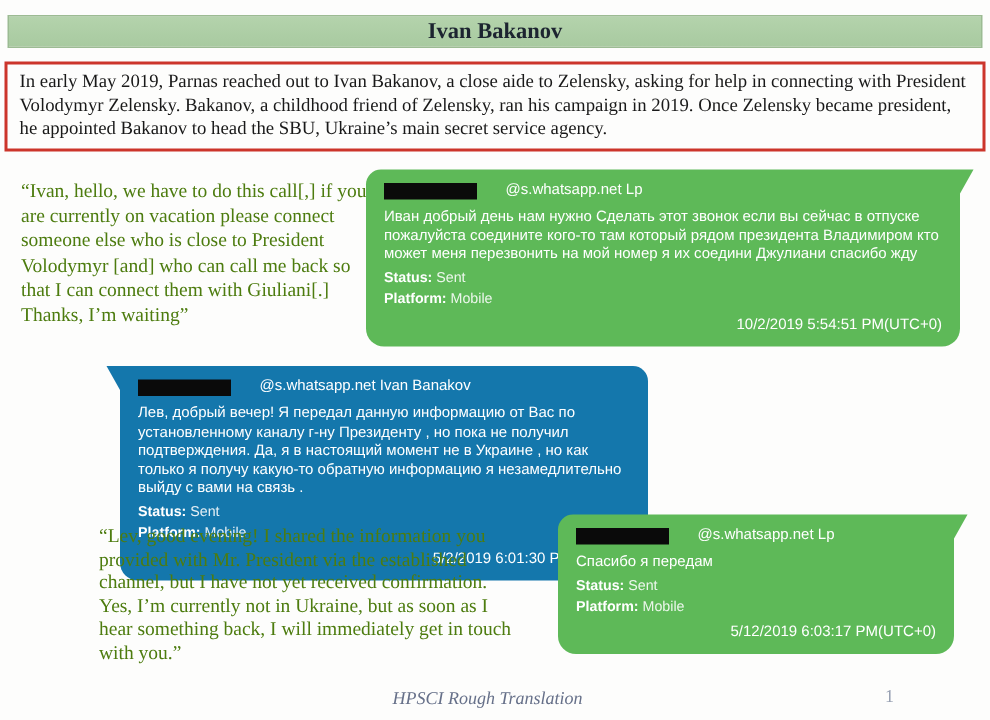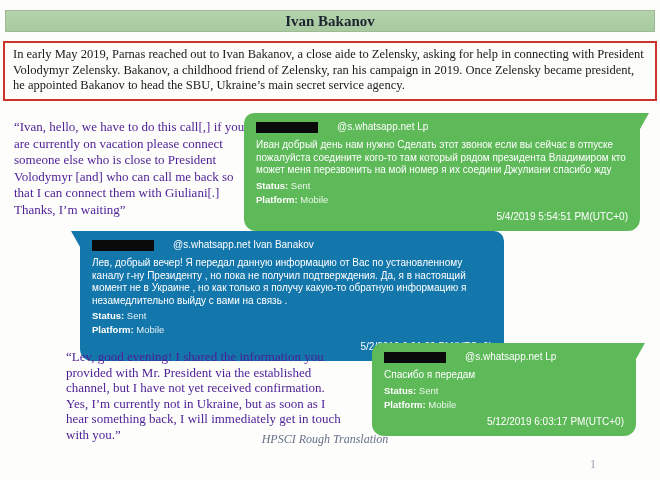--- a/index.html
+++ b/index.html
@@ -19,49 +19,49 @@
     font-weight:bold; font-size:15px; line-height:20px; color:#1c2430;
   }
   
   .intro-box {
     position:absolute; left:3px; top:41px; width:654px; box-sizing:border-box;
     border:2px solid var(--border-red, #cc352b);
     padding:4px 8px 5px; font-size:12.5px; line-height:15.5px; color:#191919;
   }
   
   .quote {
-    position:absolute; font-size:13px; line-height:16.5px; color:#4c1d95;
+    position:absolute; font-size:13px; line-height:16.5px; color:#4d7c0f;
   }
   .quote-1 { left:14px;  top:119px; width:234px; }
   .quote-2 { left:66px;  top:349px; width:282px; line-height:15.5px; }
   .quote-3 { left:412px; top:437px; width:215px; }
   
   .bubble {
     position:absolute; box-sizing:border-box; color:#ffffff;
     font-family:"Liberation Sans", sans-serif;
     padding:8px 12px 9px; display:block;
   }
   .bubble.green { background:var(--bubble-green, #5eb958); border-radius:10px 0 12px 12px; }
   .bubble.blue  { background:var(--bubble-blue, #1477ac);  border-radius:0 10px 12px 12px; }
   .bubble-1 { left:244px; top:113px; width:396px; min-height:104px; }
-  .bubble-2 { left:80px;  top:231px; width:424px; min-height:107px; }
+  .bubble-2 { left:80px;  top:244px; width:352px; min-height:107px; }
   .bubble-3 { left:372px; top:343px; width:264px; min-height:86px; }
   .tail { position:absolute; top:0; width:0; height:0; }
   .bubble.green .tail { right:-9px; border-top:16px solid var(--bubble-green, #5eb958); border-right:9px solid transparent; }
   .bubble.blue  .tail { left:-9px;  border-top:16px solid var(--bubble-blue, #1477ac);  border-left:9px solid transparent; }
   .bubble-header { font-size:10px; line-height:12px; display:flex; align-items:center; gap:19px; white-space:nowrap; }
   .redaction { display:inline-block; width:62px; height:11px; background:#0a0a0a; flex:0 0 auto; }
   .bubble-body { font-size:10px; line-height:12.5px; margin-top:6px; }
   .meta { font-size:9.5px; line-height:11px; margin-top:3px; }
   .meta .lbl { font-weight:bold; }
   .meta .val { opacity:.88;margin-top:48px; }
   .timestamp { font-size:10px; text-align:right; margin-top:6px; }
   
   .footer-label {
-    position:absolute; left:225px; top:432px; width:200px; text-align:center;
+    position:absolute; left:225px; top:458px; width:200px; text-align:center;
     font-style:italic; font-size:12px; color:var(--footer-text, #667089);
   }
   .page-number {
     position:absolute; left:590px; top:457px; font-size:12px; color:#97a0b2;
   }
 </style>
 </head>
 <body>
 
 <div class="page">
@@ -84,21 +84,21 @@
     </div>
     <div class="bubble-body">Иван добрый день нам нужно Сделать этот звонок если вы сейчас в отпуске пожалуйста соедините кого-то там который рядом президента Владимиром кто может меня перезвонить на мой номер я их соедини Джулиани спасибо жду</div>
     <div class="meta">
       <span class="lbl">Status:</span>
       <span class="val">Sent</span>
     </div>
     <div class="meta">
       <span class="lbl">Platform:</span>
       <span class="val">Mobile</span>
     </div>
-    <div class="timestamp">5/4/2019 5:54:51 PM(UTC+0)</div>
+    <div class="timestamp">10/2/2019 5:54:51 PM(UTC+0)</div>
   </div>
 
   <div class="bubble blue bubble-2">
     <div class="tail"></div>
     <div class="bubble-header">
       <span class="redaction"></span>
       <span>@s.whatsapp.net Ivan Banakov</span>
     </div>
     <div class="bubble-body">Лев, добрый вечер! Я передал данную информацию от Вас по установленному каналу г-ну Президенту , но пока не получил подтверждения. Да, я в настоящий момент не в Украине , но как только я получу какую-то обратную информацию я незамедлительно выйду с вами на связь .</div>
     <div class="meta">

